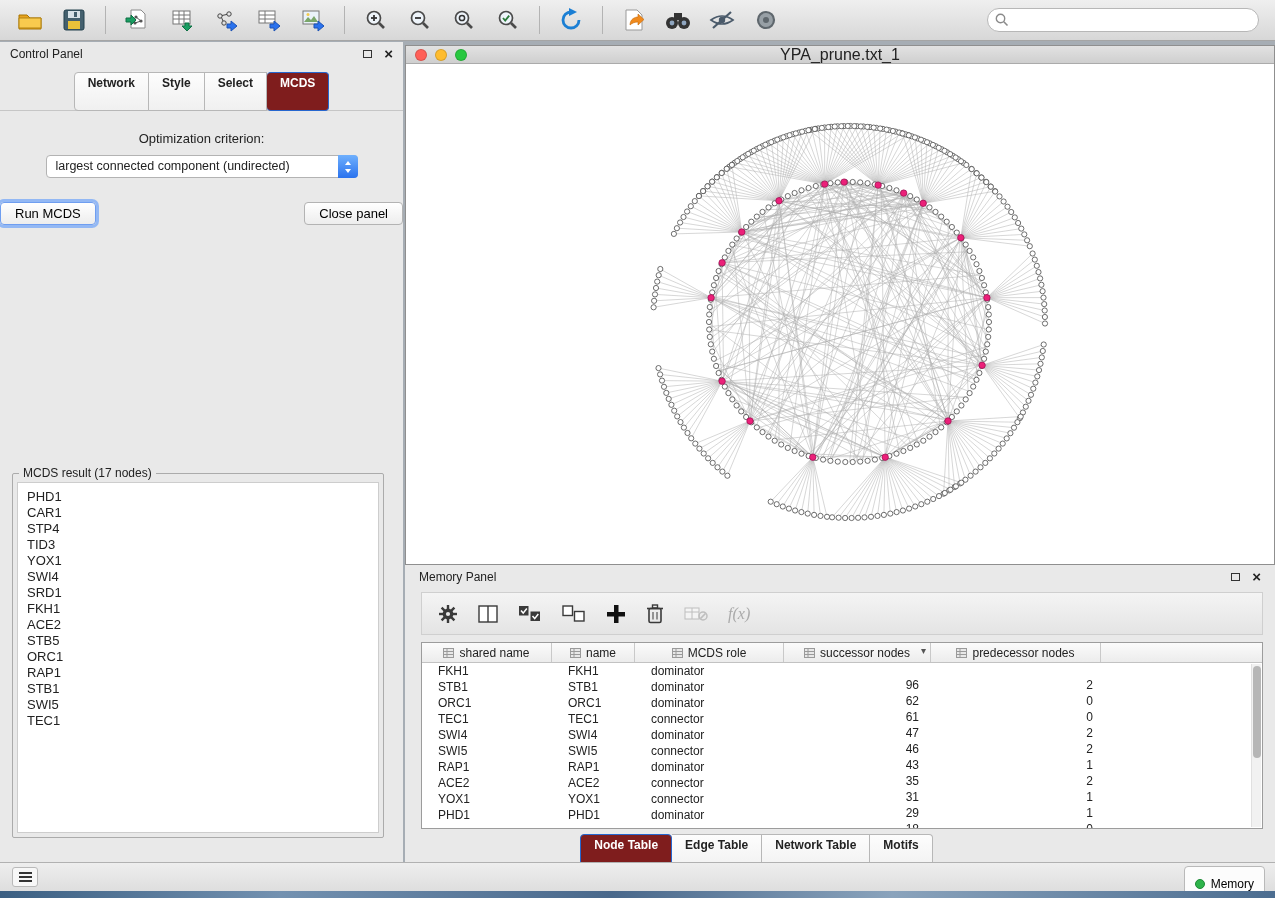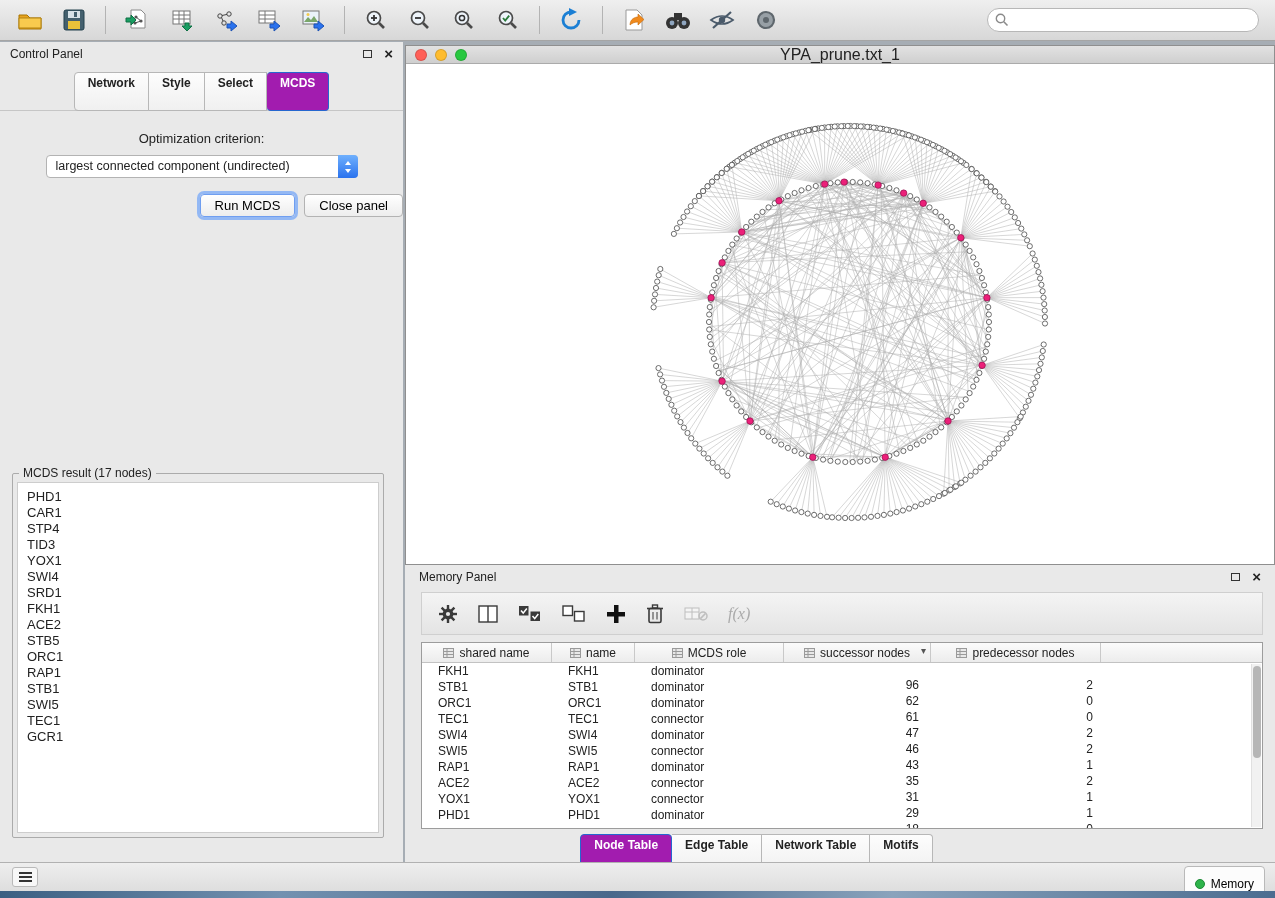--- a/index.html
+++ b/index.html
@@ -26,30 +26,30 @@
   .win-btns { margin-left:auto; display:flex; gap:12px; align-items:center; }
   .float-glyph { width:9px; height:8px; border:1.5px solid #333; display:inline-block; }
   .close-glyph { font-size:15px; font-weight:bold; color:#222; line-height:10px; }
 
   .cp-tabs-wrap { margin-top:6px; border-bottom:1px solid #c6c6c6; display:flex; justify-content:center; padding-bottom:0; }
   .seg-tabs { display:flex; margin-bottom:-1px; }
   .seg-tab { padding:3px 13px 20px; border:1px solid #b7b7b7; border-left:none;
              background:linear-gradient(#fdfdfd,#f0f0f0); font-size:12px; cursor:pointer;font-weight:bold; }
   .seg-tab:first-child { border-left:1px solid #b7b7b7; border-radius:4px 0 0 4px; }
   .seg-tab:last-child { border-radius:0 4px 4px 0; }
-  .seg-tab.active { background:#a21caf; color:#fff; border-color:#2667cf; border-radius:4px; }
+  .seg-tab.active { background:#7f1d1d; color:#fff; border-color:#2667cf; border-radius:4px; }
 
   .opt-label { text-align:center; margin-top:20px; font-size:13px; }
   .combo { width:312px; height:23px; margin:9px auto 0; position:relative; border:1px solid #b3b3b3;
            border-radius:4px; background:#fff; font-size:12.5px; line-height:21px; padding-left:9px;
            cursor:pointer; white-space:nowrap; }
   .combo-btn { position:absolute; right:-1px; top:-1px; width:20px; height:23px;
                background:linear-gradient(#6fb0fd,#2a72ee); border-radius:0 4px 4px 0;
                display:flex; align-items:center; justify-content:center; }
-  .btn-row { display:flex; justify-content:flex-end; gap:9px; margin-top:16px; }
+  .btn-row { display:flex; justify-content:space-between; gap:9px; margin-top:24px; }
   .mac-btn { height:23px; padding:0 14px; border:1px solid #b3b3b3; border-radius:4px;
              background:linear-gradient(#ffffff,#ededed); font-size:13px; cursor:pointer;
              font-family:"Liberation Sans",sans-serif; }
   .focus-ring { box-shadow:0 0 0 3px rgba(77,144,254,0.55); border-color:#6f9ef0; }
 
   .result-fieldset { position:absolute; left:12px; top:424px; width:372px; height:372px;
                      border:1px solid #ababab; border-radius:2px; }
   .result-fieldset legend { margin-left:6px; padding:0 4px; font-size:12px; }
   .result-list { position:absolute; left:4px; right:4px; top:2px; bottom:4px; background:#fff;
                  border:1px solid #cdcdcd; padding:6px 9px; font-size:13px; line-height:16px; overflow:hidden; }
@@ -285,21 +285,20 @@
         <div>SWI4</div>
         <div>SRD1</div>
         <div>FKH1</div>
         <div>ACE2</div>
         <div>STB5</div>
         <div>ORC1</div>
         <div>RAP1</div>
         <div>STB1</div>
         <div>SWI5</div>
         <div>TEC1</div>
-        <div>GCR1</div>
       </div>
   </fieldset>
 </div>
 
 <div class="network-window">
   <div class="nw-titlebar">
     <span class="traffic">
       <span class="light" style="background:#ff5f57"></span>
       <span class="light" style="background:#febc2e"></span>
       <span class="light" style="background:#28c840"></span>

